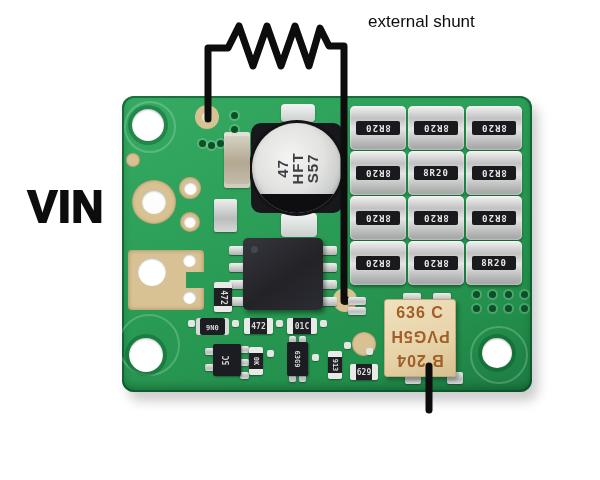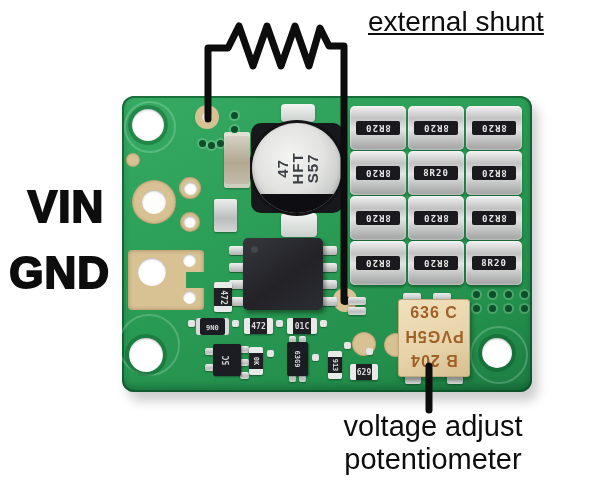--- a/index.html
+++ b/index.html
@@ -1,21 +1,21 @@
 <!DOCTYPE html>
 <html style="--c-background: #ffffff; --c-annotation: #0d0d0d; --c-board_green: #2a9c55; --c-board_green_dark: #1d7c42; --c-pad_tan: #d8c193; --c-band_black: #1a1a1e; --c-band_text: #e9e9e9; --c-pot_tan: #e7d3a9; --c-pot_text: #a05f26;"><head>
 <meta charset="utf-8">
 <style>
   html,body{margin:0;padding:0;}
   .stage{position:relative;width:600px;height:480px;background:var(--c-background,#fff);
          font-family:"Liberation Sans",sans-serif;overflow:hidden;}
   .abs{position:absolute;}
 
   
-  .callout{color:var(--c-annotation,#0d0d0d);font-size:28px;line-height:31px;text-decoration:underline;}
+  .callout{color:var(--c-annotation,#0d0d0d);font-size:17px;line-height:31px;}
   .big-label{color:var(--c-annotation,#0d0d0d);font-size:44px;font-weight:bold;
              -webkit-text-stroke:2px var(--c-annotation,#0d0d0d);letter-spacing:1px;}
   .pot-label{color:var(--c-annotation,#0d0d0d);font-size:29px;line-height:33px;text-align:center;}
 
   
   .board{left:122px;top:96px;width:410px;height:296px;border-radius:12px;
          background:linear-gradient(155deg,#36ab63 0%,var(--c-board_green,#2a9c55) 45%,#238f4c 80%,var(--c-board_green_dark,#1d7c42) 100%);
          box-shadow:inset 0 0 0 2px rgba(8,70,34,.55), inset 0 -5px 8px rgba(0,40,16,.35),
                     6px 9px 12px rgba(0,0,0,.20);}
   .trace{position:absolute;border:2px solid rgba(225,255,235,.22);border-radius:50%;}
@@ -227,21 +227,21 @@
           </div>
         </div>
       </div>
 
     <div class="silver" style="left:281px;top:197px;width:18px;height:12px;"></div>
     <div class="silver" style="left:311px;top:197px;width:18px;height:12px;"></div>
     <div class="silver" style="left:283px;top:276px;width:16px;height:12px;"></div>
     <div class="silver" style="left:325px;top:276px;width:16px;height:12px;"></div>
     <div class="via-solid" style="left:230px;top:236px;width:24px;height:24px;"></div>
     <div class="via-solid" style="left:262px;top:237px;width:24px;height:24px;"></div>
-    <div class="pot" style="left:276px;top:203px;width:70px;height:76px;">
+    <div class="pot" style="left:262px;top:203px;width:70px;height:76px;">
       <div class="ln" style="top:4px;">636 C</div>
       <div class="ln flip180" style="top:27px;">PVG5H</div>
       <div class="ln flip180" style="top:51px;">B 204</div>
     </div>
 
     <div class="vres" style="left:92px;top:186px;width:18px;height:30px;">
       <span class="chip-mark rot90">472</span>
       </div>
     <div class="chip-body" style="left:74px;top:222px;width:33px;height:17px;box-shadow:inset 4px 0 0 #d9dbd9, inset -4px 0 0 #d9dbd9;">
       <span class="chip-mark flip180" style="font-size:7px;">0N6</span>
@@ -308,18 +308,13 @@
 
   <svg class="overlay" width="600" height="480" viewBox="0 0 600 480">
     <polyline points="208,119 208,48 228,48 239,26 253,66 267,26 281,66 295,26 309,66 320,28 329,46 344,46 344,301" fill="none" style="stroke:var(--c-annotation,#0d0d0d)" stroke-width="7" stroke-linejoin="round" stroke-linecap="round"></polyline>
     <line x1="429" y1="366" x2="429" y2="410" style="stroke:var(--c-annotation,#0d0d0d)" stroke-width="7" stroke-linecap="round"></line>
   </svg>
 
   <div class="abs callout" style="left:368px;top:6px;">
     <div>external shunt</div>
   </div>
   <div class="abs big-label" style="left:20px;top:182px;width:92px;text-align:center;">VIN</div>
-  <div class="abs big-label" style="left:4px;top:248px;width:106px;text-align:right;">GND</div>
-  <div class="abs pot-label" style="left:308px;top:410px;width:250px;">
-    <div>voltage adjust</div>
-    <div>potentiometer</div>
-  </div>
 </div>
 
 </body></html>

